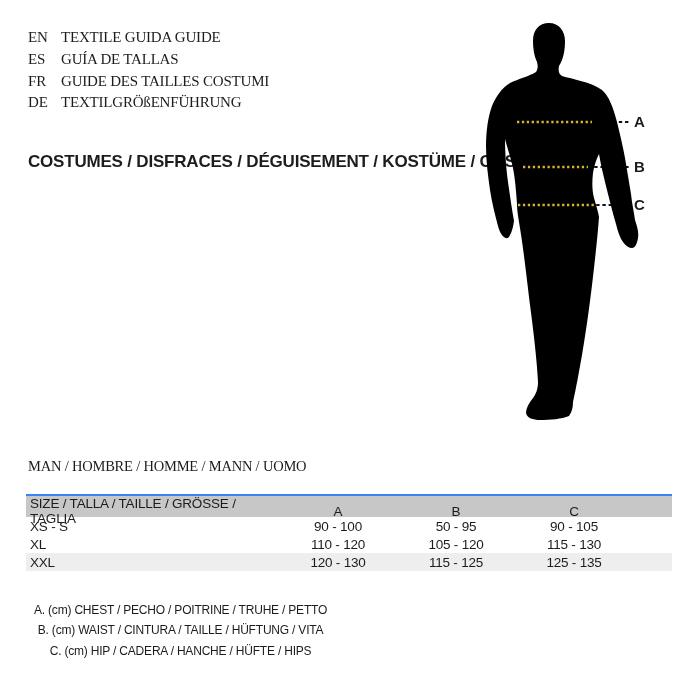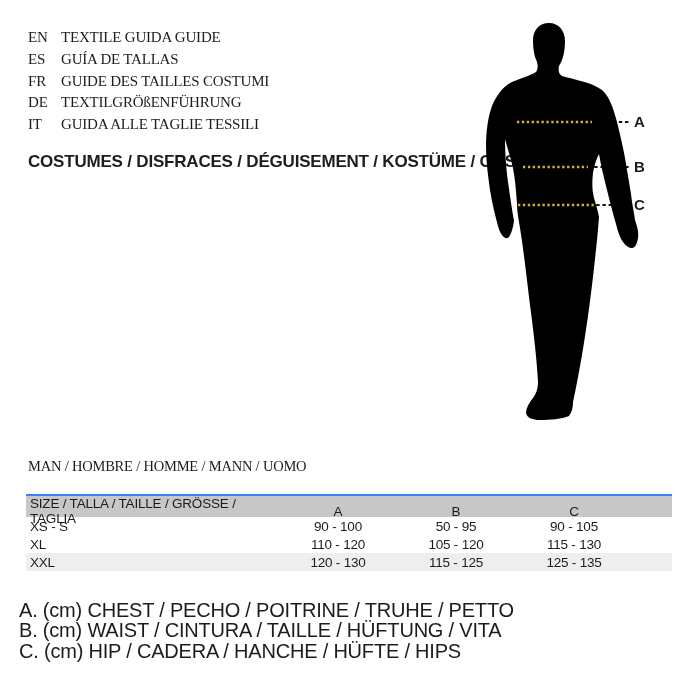--- a/index.html
+++ b/index.html
@@ -29,45 +29,41 @@
   
   .size-table{left:26px;top:483px;width:646px;font-size:13.5px;letter-spacing:-0.2px;}
   .t-row{display:grid;grid-template-columns:252px 120px 116px 120px 1fr;align-items:center;}
   .t-head{background:#c7c7c7;border-top:2px solid #3b82f6;height:21px;margin-top:11px;}
   .t-data{height:18px;}
   .t-data.alt{background:#eeeeee;}
   .cell-size{padding-left:4px;text-align:left;}
   .cell-val{text-align:center;}
 
   
-  .notes-block{left:19px;top:600px;line-height:20.4px;font-size:20px;letter-spacing:-0.2px;}
+  .notes-block{left:34px;top:600px;line-height:20.4px;font-size:12px;letter-spacing:-0.2px;text-align:center;}
 </style>
 </head>
 <body>
 
 <div class="abs lang-block">
   <div class="lang-row">
     <span class="lang-code">EN</span>
     <span class="lang-text">TEXTILE GUIDA GUIDE</span>
   </div>
   <div class="lang-row">
     <span class="lang-code">ES</span>
     <span class="lang-text">GUÍA DE TALLAS</span>
   </div>
   <div class="lang-row">
     <span class="lang-code">FR</span>
     <span class="lang-text">GUIDE DES TAILLES COSTUMI</span>
   </div>
   <div class="lang-row">
     <span class="lang-code">DE</span>
     <span class="lang-text">TEXTILGRÖßENFÜHRUNG</span>
-  </div>
-  <div class="lang-row">
-    <span class="lang-code">IT</span>
-    <span class="lang-text">GUIDA ALLE TAGLIE TESSILI</span>
   </div>
 </div>
 
 <div class="abs category-title">COSTUMES / DISFRACES / DÉGUISEMENT / KOSTÜME / COSTUMI</div>
 
 <div class="abs figure-wrap">
   <svg width="210" height="430" viewBox="0 0 210 430" xmlns="http://www.w3.org/2000/svg">
 
     <line x1="134" y1="112" x2="170" y2="112" stroke="#111111" stroke-width="2.2" stroke-dasharray="3.4 2.8"></line>
     <line x1="128" y1="157" x2="170" y2="157" stroke="#111111" stroke-width="2.2" stroke-dasharray="3.4 2.8"></line>

